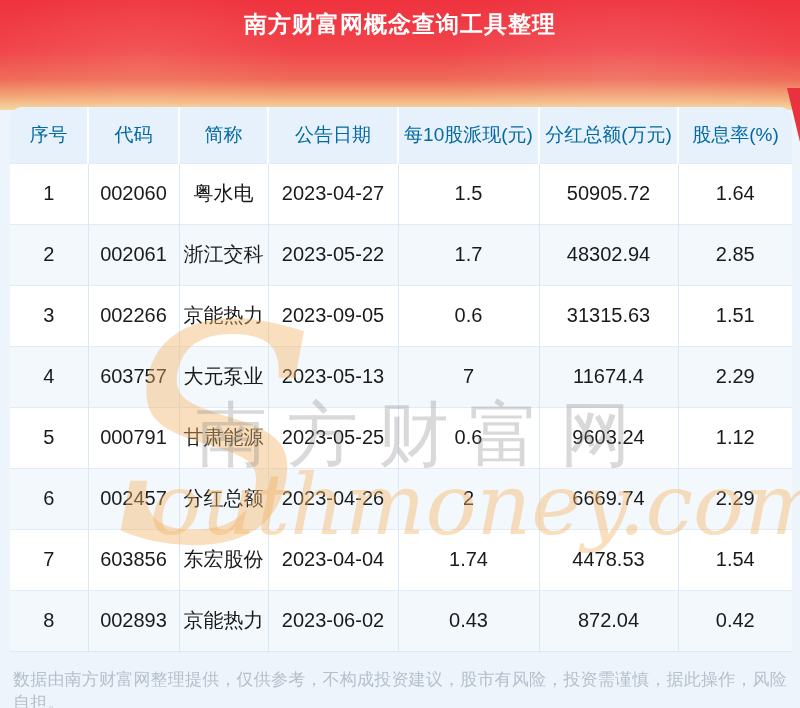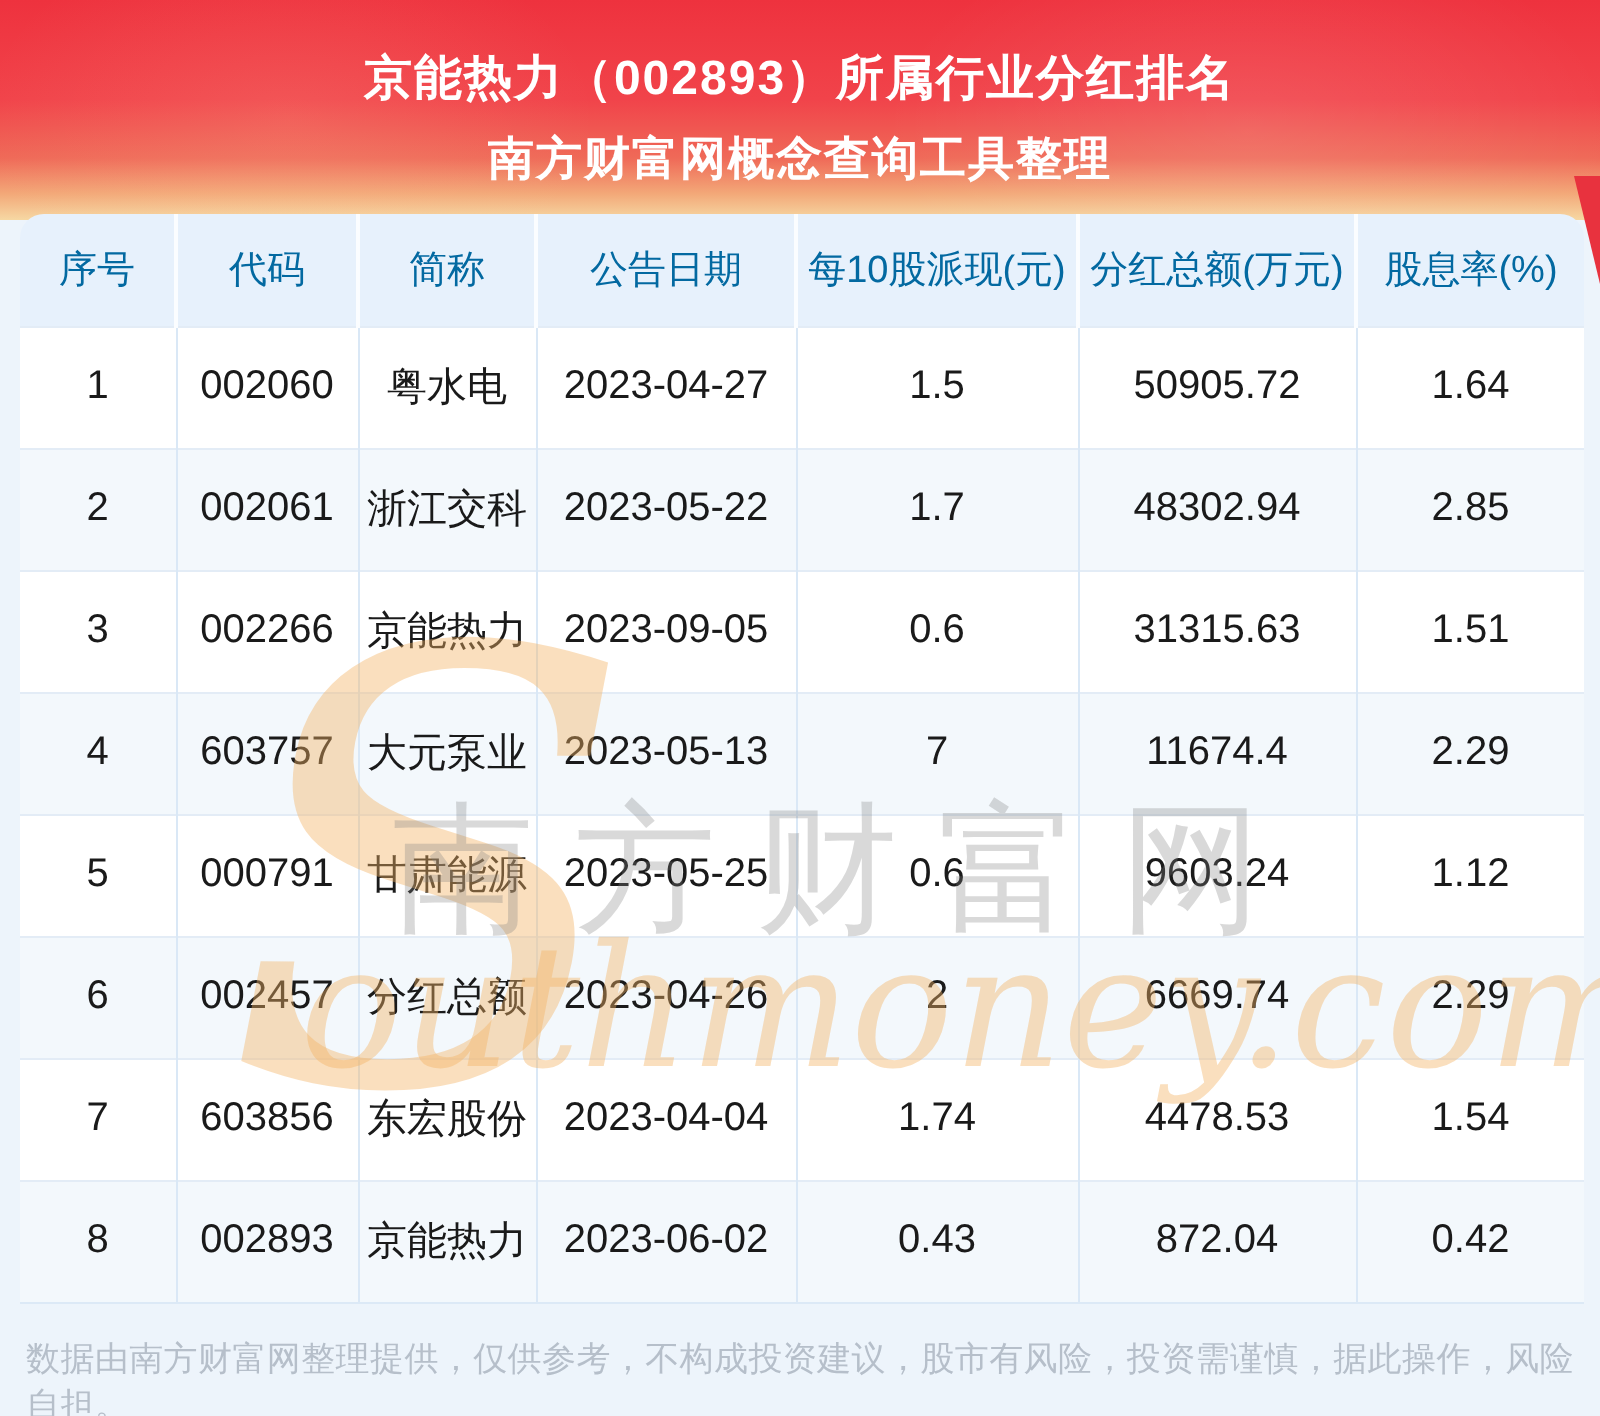--- a/index.html
+++ b/index.html
@@ -75,21 +75,20 @@
   
   .footer-disclaimer {
     position:absolute; left:13px; top:668px; width:780px;
     color:#b6bfca; font-size:17px; letter-spacing:0.2px;
   }
 </style>
 </head>
 <body>
 
 <div class="banner">
-  <div class="banner-title">京能热力（002893）所属行业分红排名</div>
   <div class="banner-subtitle">南方财富网概念查询工具整理</div>
 </div>
 <div class="red-wedge"></div>
 
 <div class="table-wrap">
   <table>
     <colgroup>
       <col style="width:78px">
         <col style="width:91px">
         <col style="width:89px">

